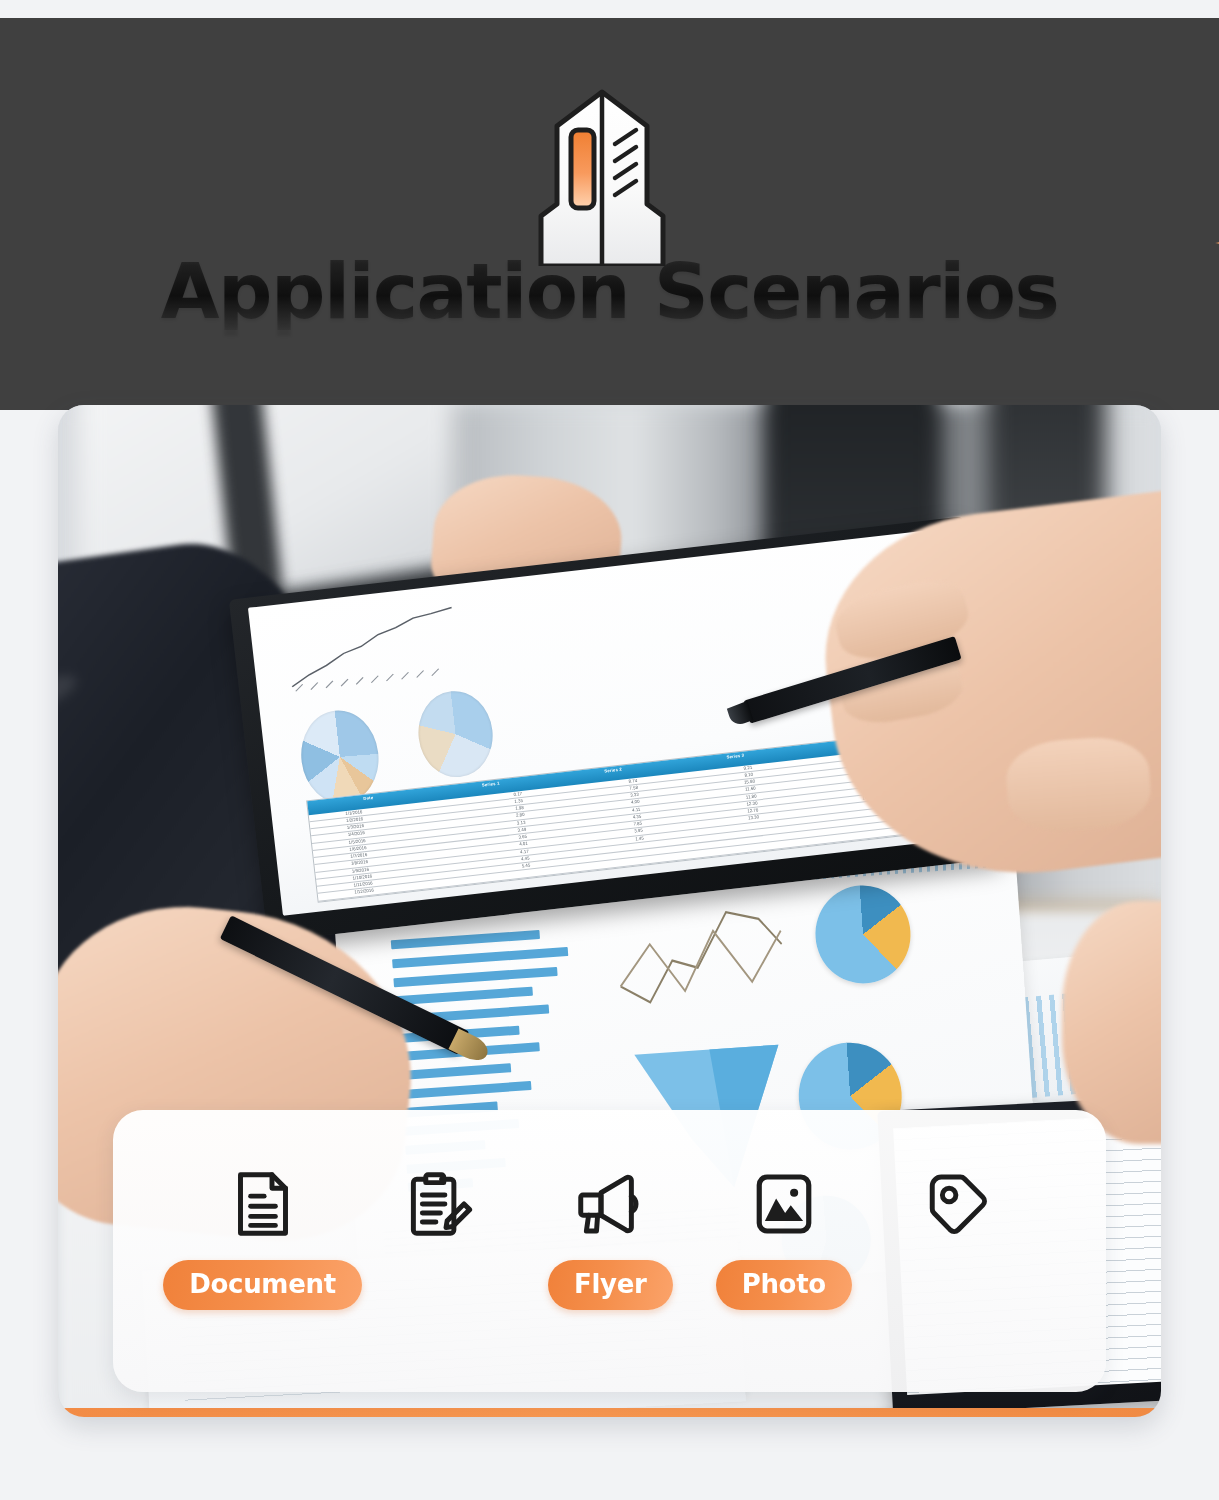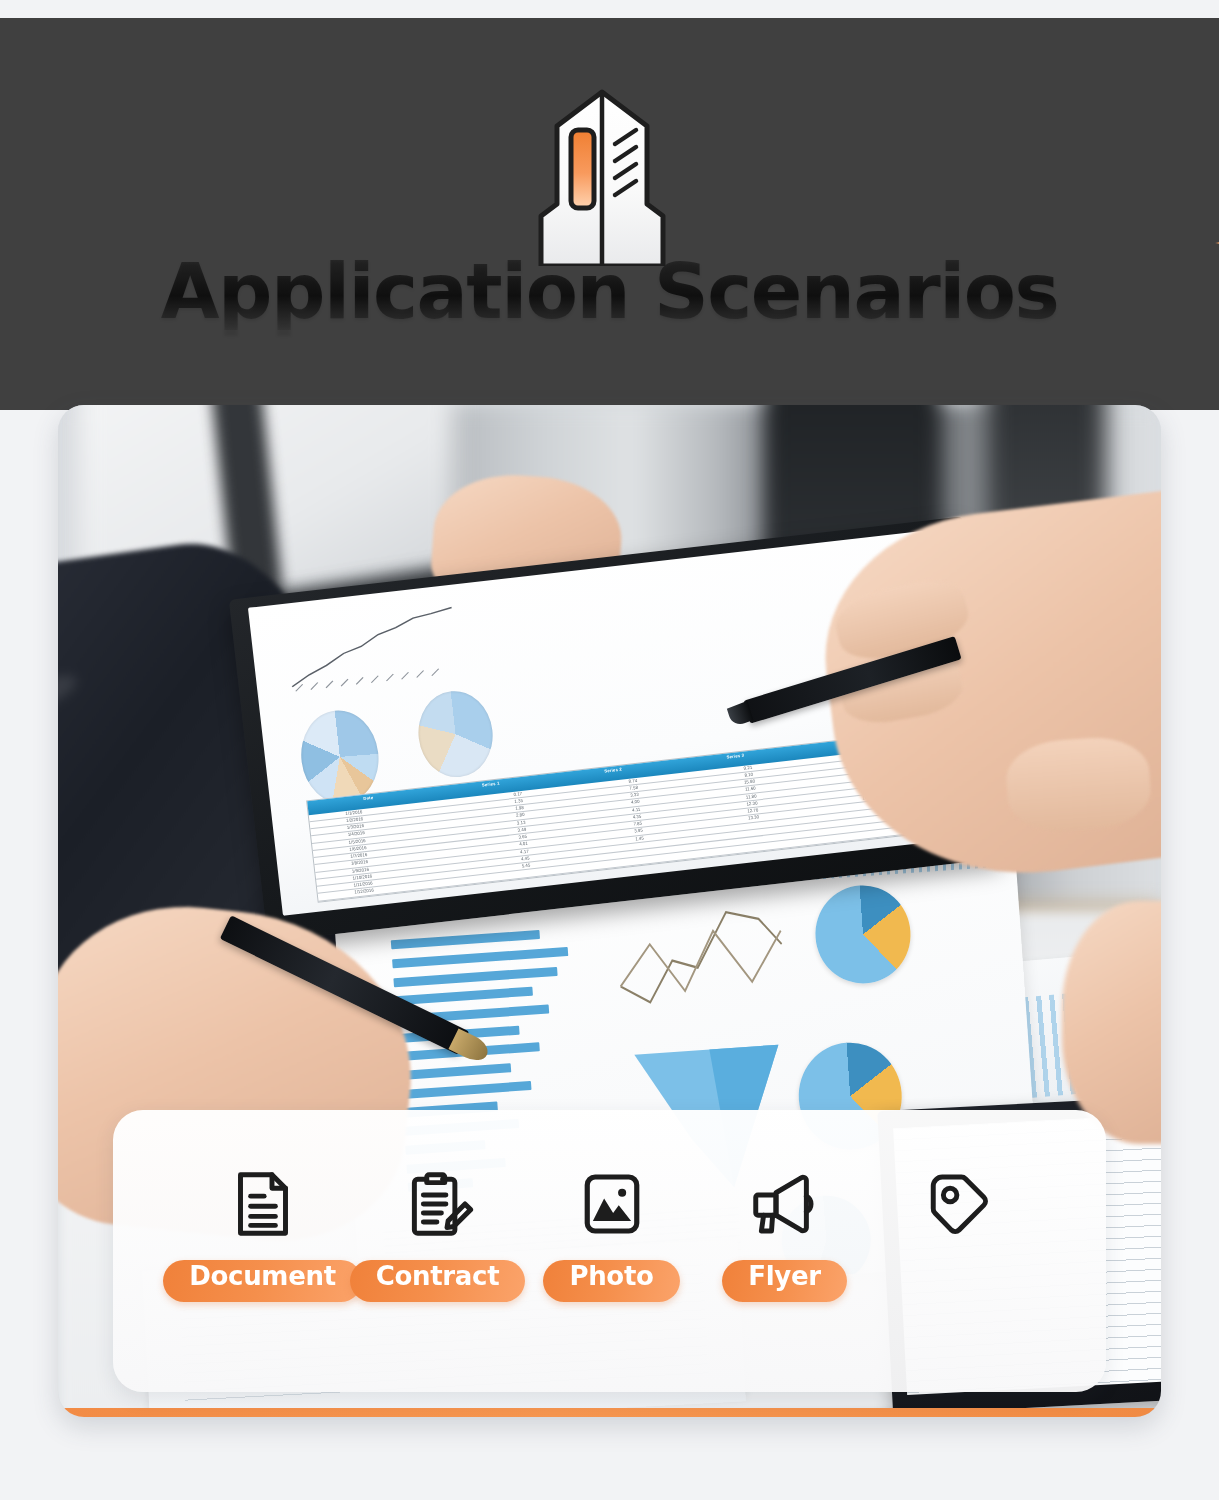--- a/index.html
+++ b/index.html
@@ -478,21 +478,21 @@
     width: 72px;
     height: 72px;
     display: flex;
     align-items: center;
     justify-content: center;
     margin-bottom: 20px;
   }
   .badge-icon svg { width: 100%; height: 100%; display: block; }
   .badge-pill {
     display: inline-block;
-    padding: 3px 26px 13px;
+    padding: 11px 26px 13px;
     border-radius: 999px;
     background: linear-gradient(100deg, #f0813a 0%, #f58f4c 48%, #fba36a 100%);
     color: #fff;
     font-family: "DejaVu Sans", sans-serif;
     font-size: 26px;
     font-weight: 700;
     letter-spacing: -.3px;
     line-height: 1;
     white-space: nowrap;
     box-shadow: 0 3px 7px rgba(222,120,56,.28);
@@ -828,48 +828,47 @@
       <svg viewBox="0 0 64 64" fill="none" stroke="#1d1d1d" stroke-width="4.4" stroke-linecap="round" stroke-linejoin="round" xmlns="http://www.w3.org/2000/svg">
         <path d="M22 10 h-8 a3 3 0 0 0 -3 3 v42 a3 3 0 0 0 3 3 h30 a3 3 0 0 0 3 -3 V13 a3 3 0 0 0 -3 -3 h-8"></path>
         <path d="M24 6 h12 a2 2 0 0 1 2 2 v5 H22 V8 a2 2 0 0 1 2 -2 Z"></path>
         <line x1="19" y1="24" x2="39" y2="24"></line>
         <line x1="19" y1="32" x2="39" y2="32"></line>
         <line x1="19" y1="40" x2="35" y2="40"></line>
         <line x1="19" y1="48" x2="31" y2="48"></line>
         <path d="M56 32 l5 5 -15 15 -6 1 1 -6 Z"></path>
       </svg>
     </span>
-    <span class="badge-pill">Contract</span>
-  </div>
-
-  <div class="badge-item">
-    <span class="badge-icon">
-      <svg viewBox="0 0 64 64" xmlns="http://www.w3.org/2000/svg">
-        <rect x="10" y="8" width="44" height="48" rx="7" fill="none" stroke="#1d1d1d" stroke-width="4.6"></rect>
-        <circle cx="41" cy="22" r="3.6" fill="#1d1d1d"></circle>
-        <path d="M15 47 L25 27 L33 40 L38 33 L49 47 Z" fill="#1d1d1d"></path>
-      </svg>
-    </span>
-    <span class="badge-pill">Photo</span>
   </div>
 
   <div class="badge-item">
     <span class="badge-icon">
       <svg viewBox="0 0 64 64" fill="none" stroke="#1d1d1d" stroke-width="4.4" stroke-linecap="round" stroke-linejoin="round" xmlns="http://www.w3.org/2000/svg">
         <path d="M24 22 L46 9 a3 3 0 0 1 5 2 v42 a3 3 0 0 1 -5 2 L24 42 Z"></path>
         <path d="M8 24 h16 v18 H8 a2 2 0 0 1 -2 -2 V26 a2 2 0 0 1 2 -2 Z"></path>
         <path d="M51 25 a8 8 0 0 1 0 14"></path>
         <path d="M13 42 l-2 14 h9 l1 -14"></path>
       </svg>
     </span>
     <span class="badge-pill">Flyer</span>
   </div>
 
   <div class="badge-item">
     <span class="badge-icon">
+      <svg viewBox="0 0 64 64" xmlns="http://www.w3.org/2000/svg">
+        <rect x="10" y="8" width="44" height="48" rx="7" fill="none" stroke="#1d1d1d" stroke-width="4.6"></rect>
+        <circle cx="41" cy="22" r="3.6" fill="#1d1d1d"></circle>
+        <path d="M15 47 L25 27 L33 40 L38 33 L49 47 Z" fill="#1d1d1d"></path>
+      </svg>
+    </span>
+    <span class="badge-pill">Photo</span>
+  </div>
+
+  <div class="badge-item">
+    <span class="badge-icon">
       <svg viewBox="0 0 64 64" fill="none" stroke="#1d1d1d" stroke-width="4.4" stroke-linecap="round" stroke-linejoin="round" xmlns="http://www.w3.org/2000/svg">
         <path d="M10 16 a8 8 0 0 1 8 -8 h17 a5 5 0 0 1 3.6 1.5 L55 26 a5 5 0 0 1 0 7 L33 55 a5 5 0 0 1 -7 0 L11.5 40 A5 5 0 0 1 10 36 Z"></path>
         <circle cx="25" cy="24" r="6"></circle>
       </svg>
     </span>
   </div>
 
 </div>
 
 </body></html>

